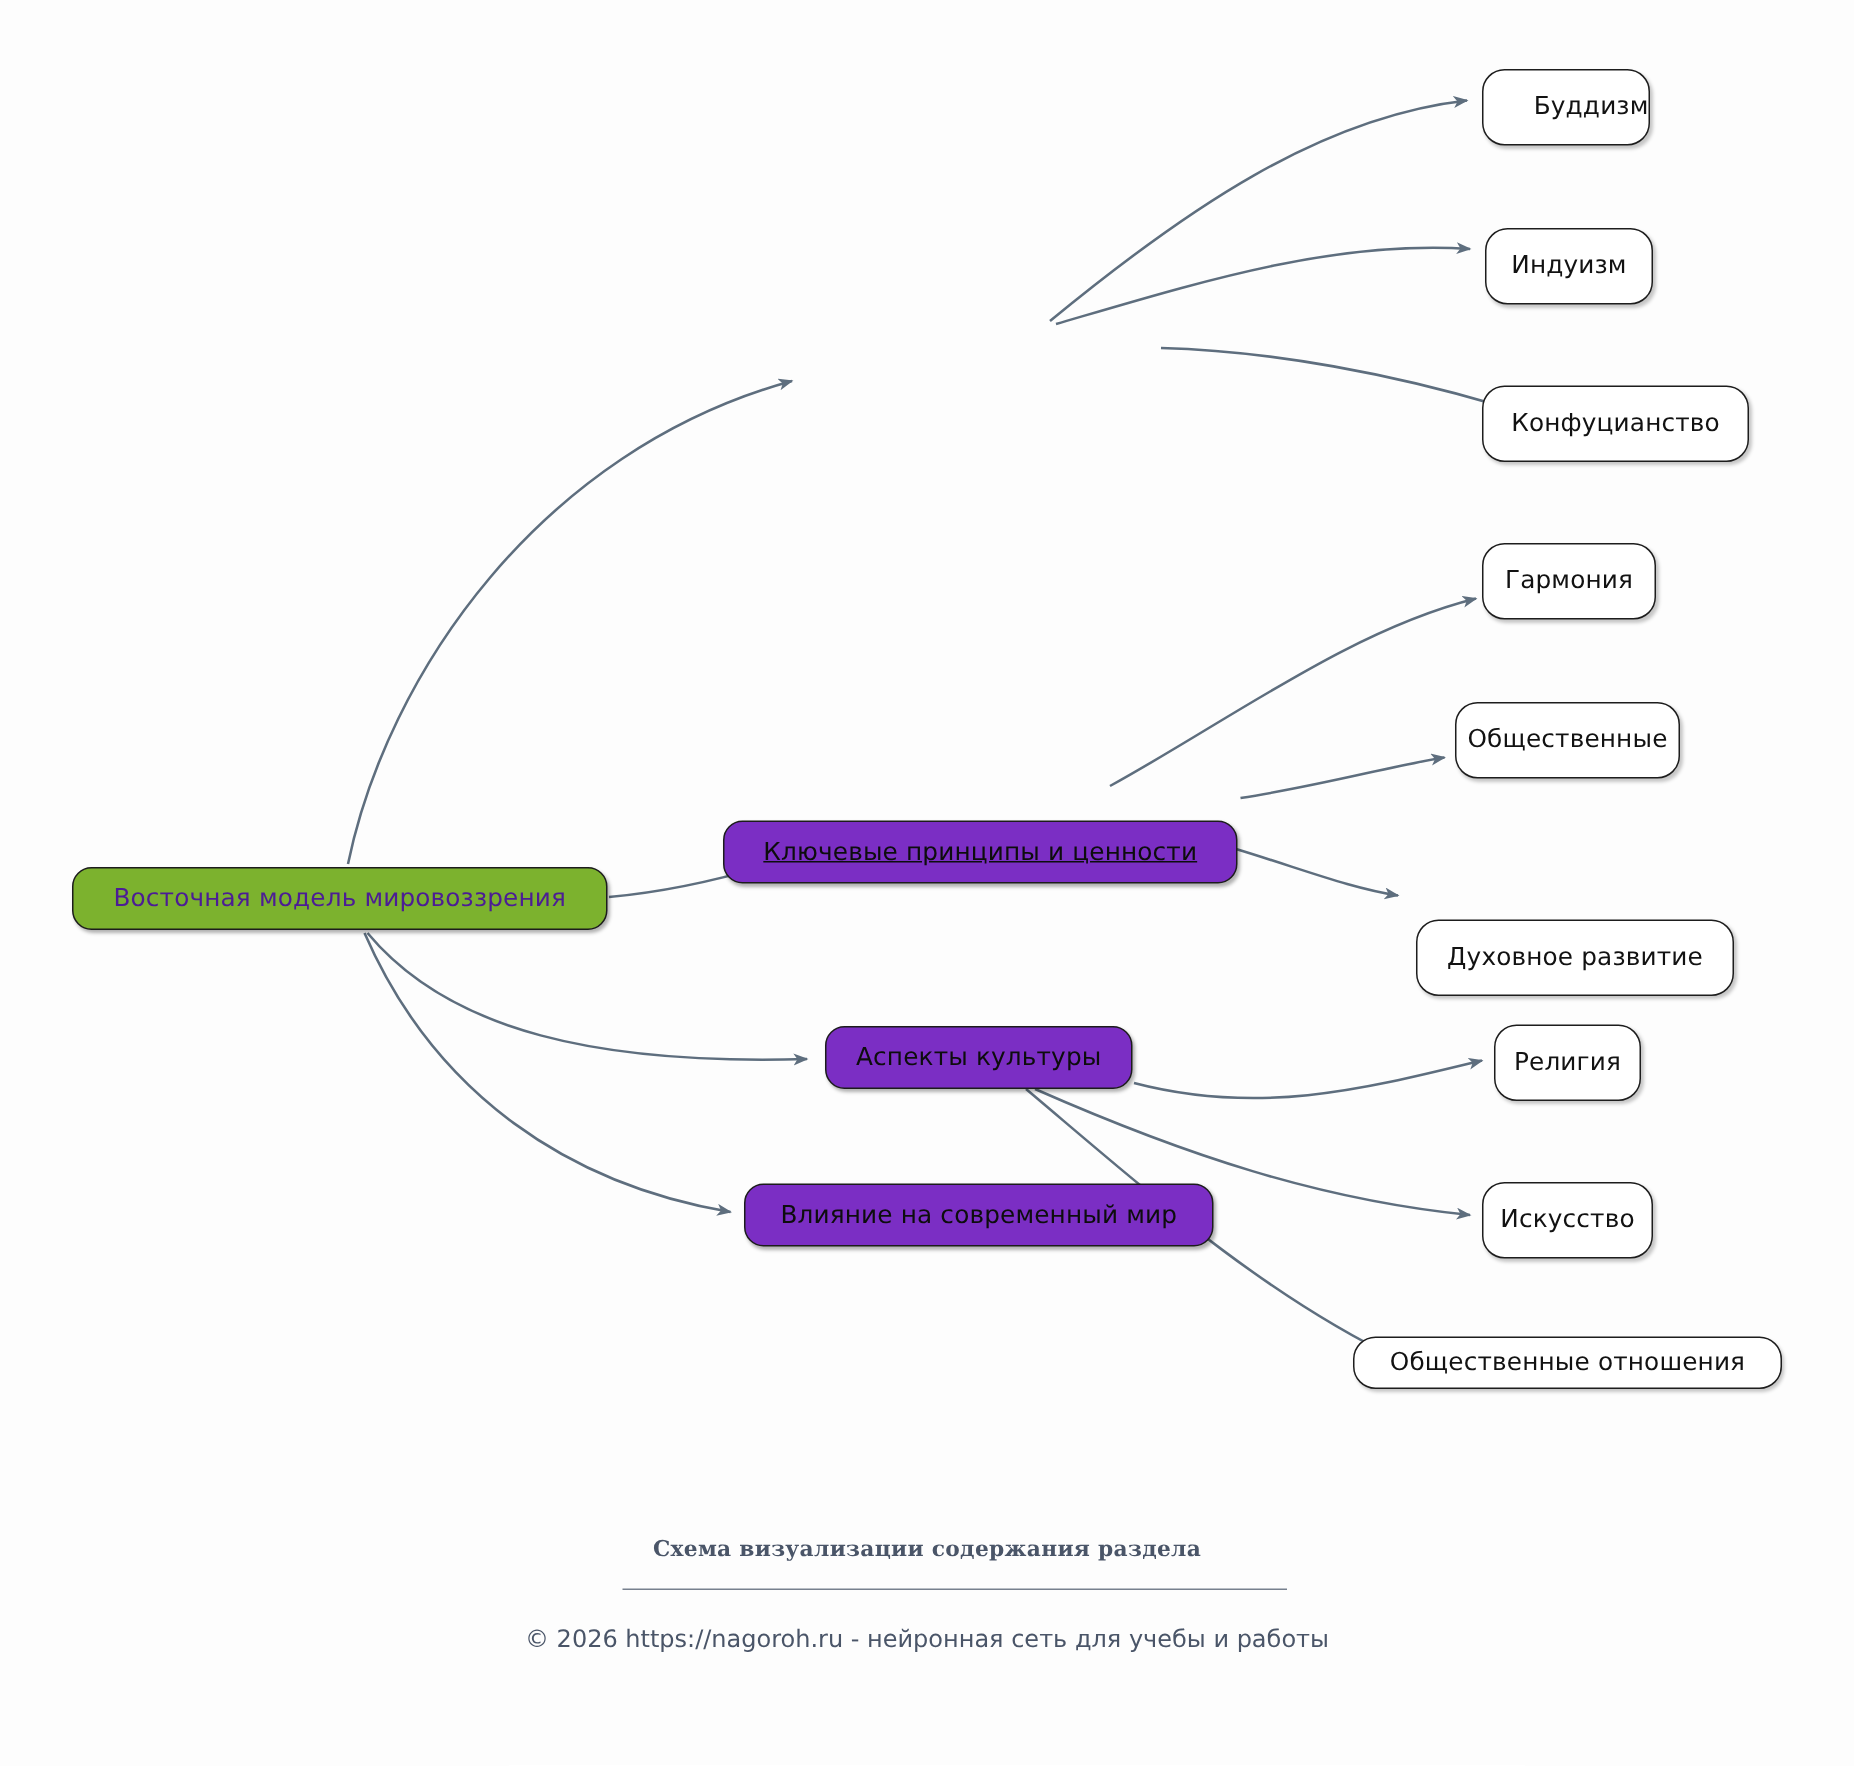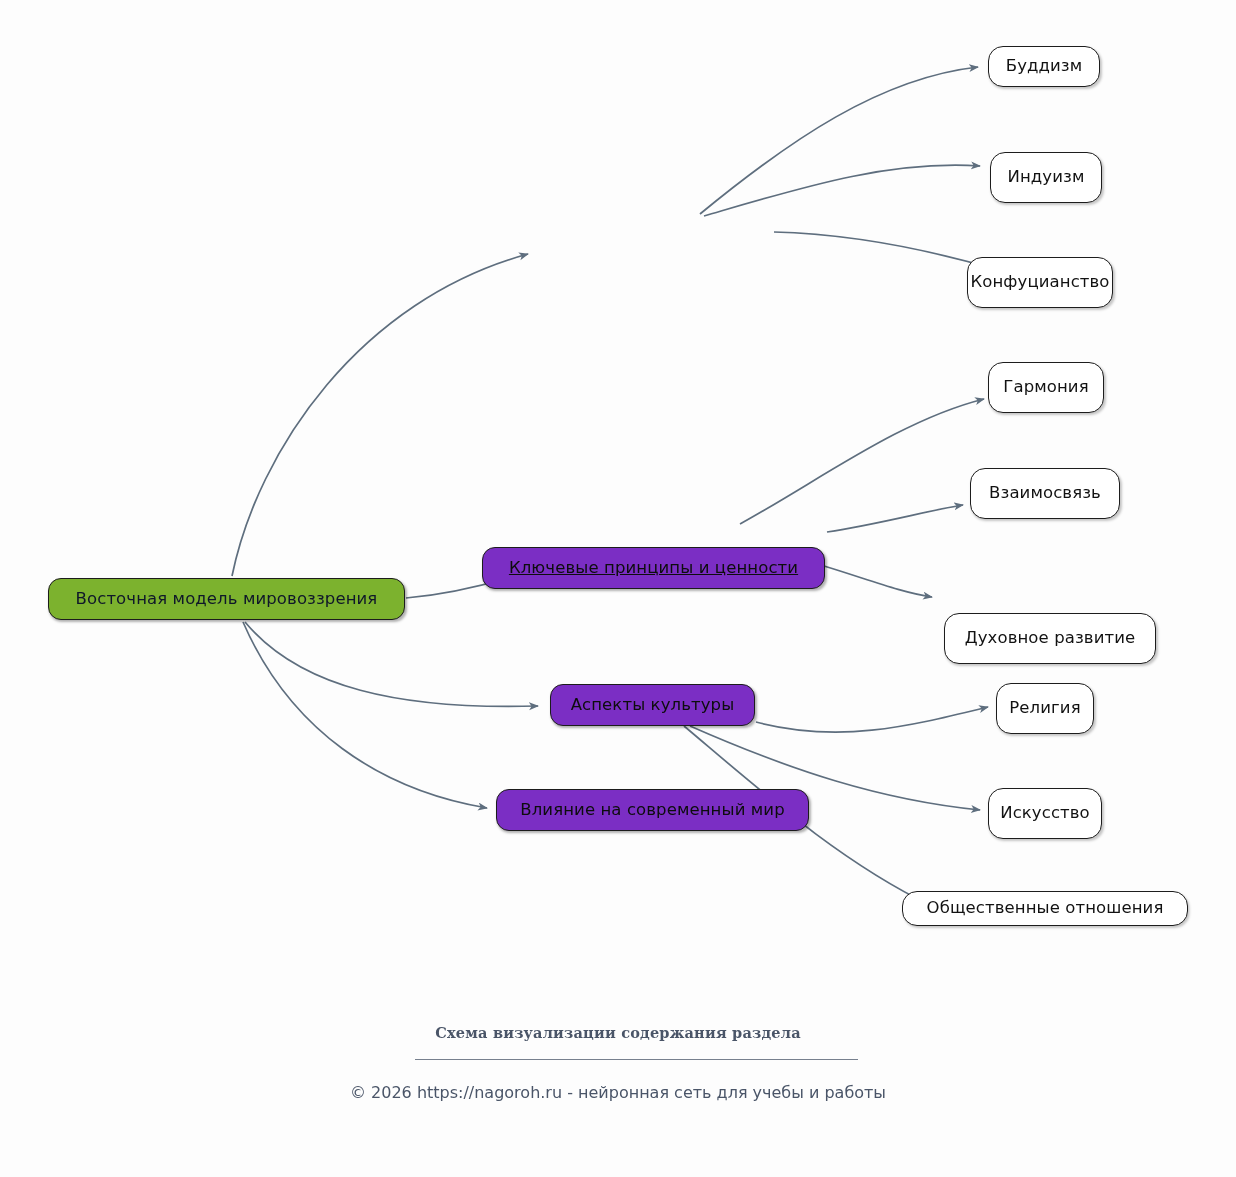--- a/index.html
+++ b/index.html
@@ -36,21 +36,21 @@
     font-family: "DejaVu Sans", sans-serif;
     font-size: 16.5px;
     line-height: 1;
     letter-spacing: 0.1px;
     z-index: 5;
   }
   .node-root {
     background: #7cb22e;
     border: 1.6px solid #1c1c1c;
     border-radius: 13px;
-    color: #0f172a;
+    color: #4c1d95;
     box-shadow: 1.5px 2px 2.5px rgba(0,0,0,0.30);
   }
   .node-branch {
     background: #7b2ec4;
     border: 1.6px solid #1c1c1c;
     border-radius: 13px;
     color: #0d0d0d;
     box-shadow: 1.5px 2px 2.5px rgba(0,0,0,0.30);
   }
   .node-leaf {
@@ -143,38 +143,38 @@
   </div>
 
   <div class="node node-branch" style="left:550px; top:684px; width:205px; height:42px;">
     <span>Аспекты культуры</span>
   </div>
 
   <div class="node node-branch" style="left:496px; top:789px; width:313px; height:42px;">
     <span>Влияние на современный мир</span>
   </div>
 
-  <div class="node node-leaf" style="left:988px; top:46px; width:112px; height:41px;">
+  <div class="node node-leaf" style="left:988px; top:46px; width:112px; height:51px;justify-content:flex-end;">
     <span>Буддизм</span>
   </div>
 
   <div class="node node-leaf" style="left:990px; top:152px; width:112px; height:51px;">
     <span>Индуизм</span>
   </div>
 
-  <div class="node node-leaf" style="left:967px; top:257px; width:146px; height:51px;">
+  <div class="node node-leaf" style="left:988px; top:257px; width:178px; height:51px;">
     <span>Конфуцианство</span>
   </div>
 
   <div class="node node-leaf" style="left:988px; top:362px; width:116px; height:51px;">
     <span>Гармония</span>
   </div>
 
   <div class="node node-leaf" style="left:970px; top:468px; width:150px; height:51px;">
-    <span>Взаимосвязь</span>
+    <span>Общественные</span>
   </div>
 
   <div class="node node-leaf" style="left:944px; top:573px; width:212px; height:51px;margin-top:40px;">
     <span>Духовное развитие</span>
   </div>
 
   <div class="node node-leaf" style="left:996px; top:683px; width:98px; height:51px;">
     <span>Религия</span>
   </div>
 

